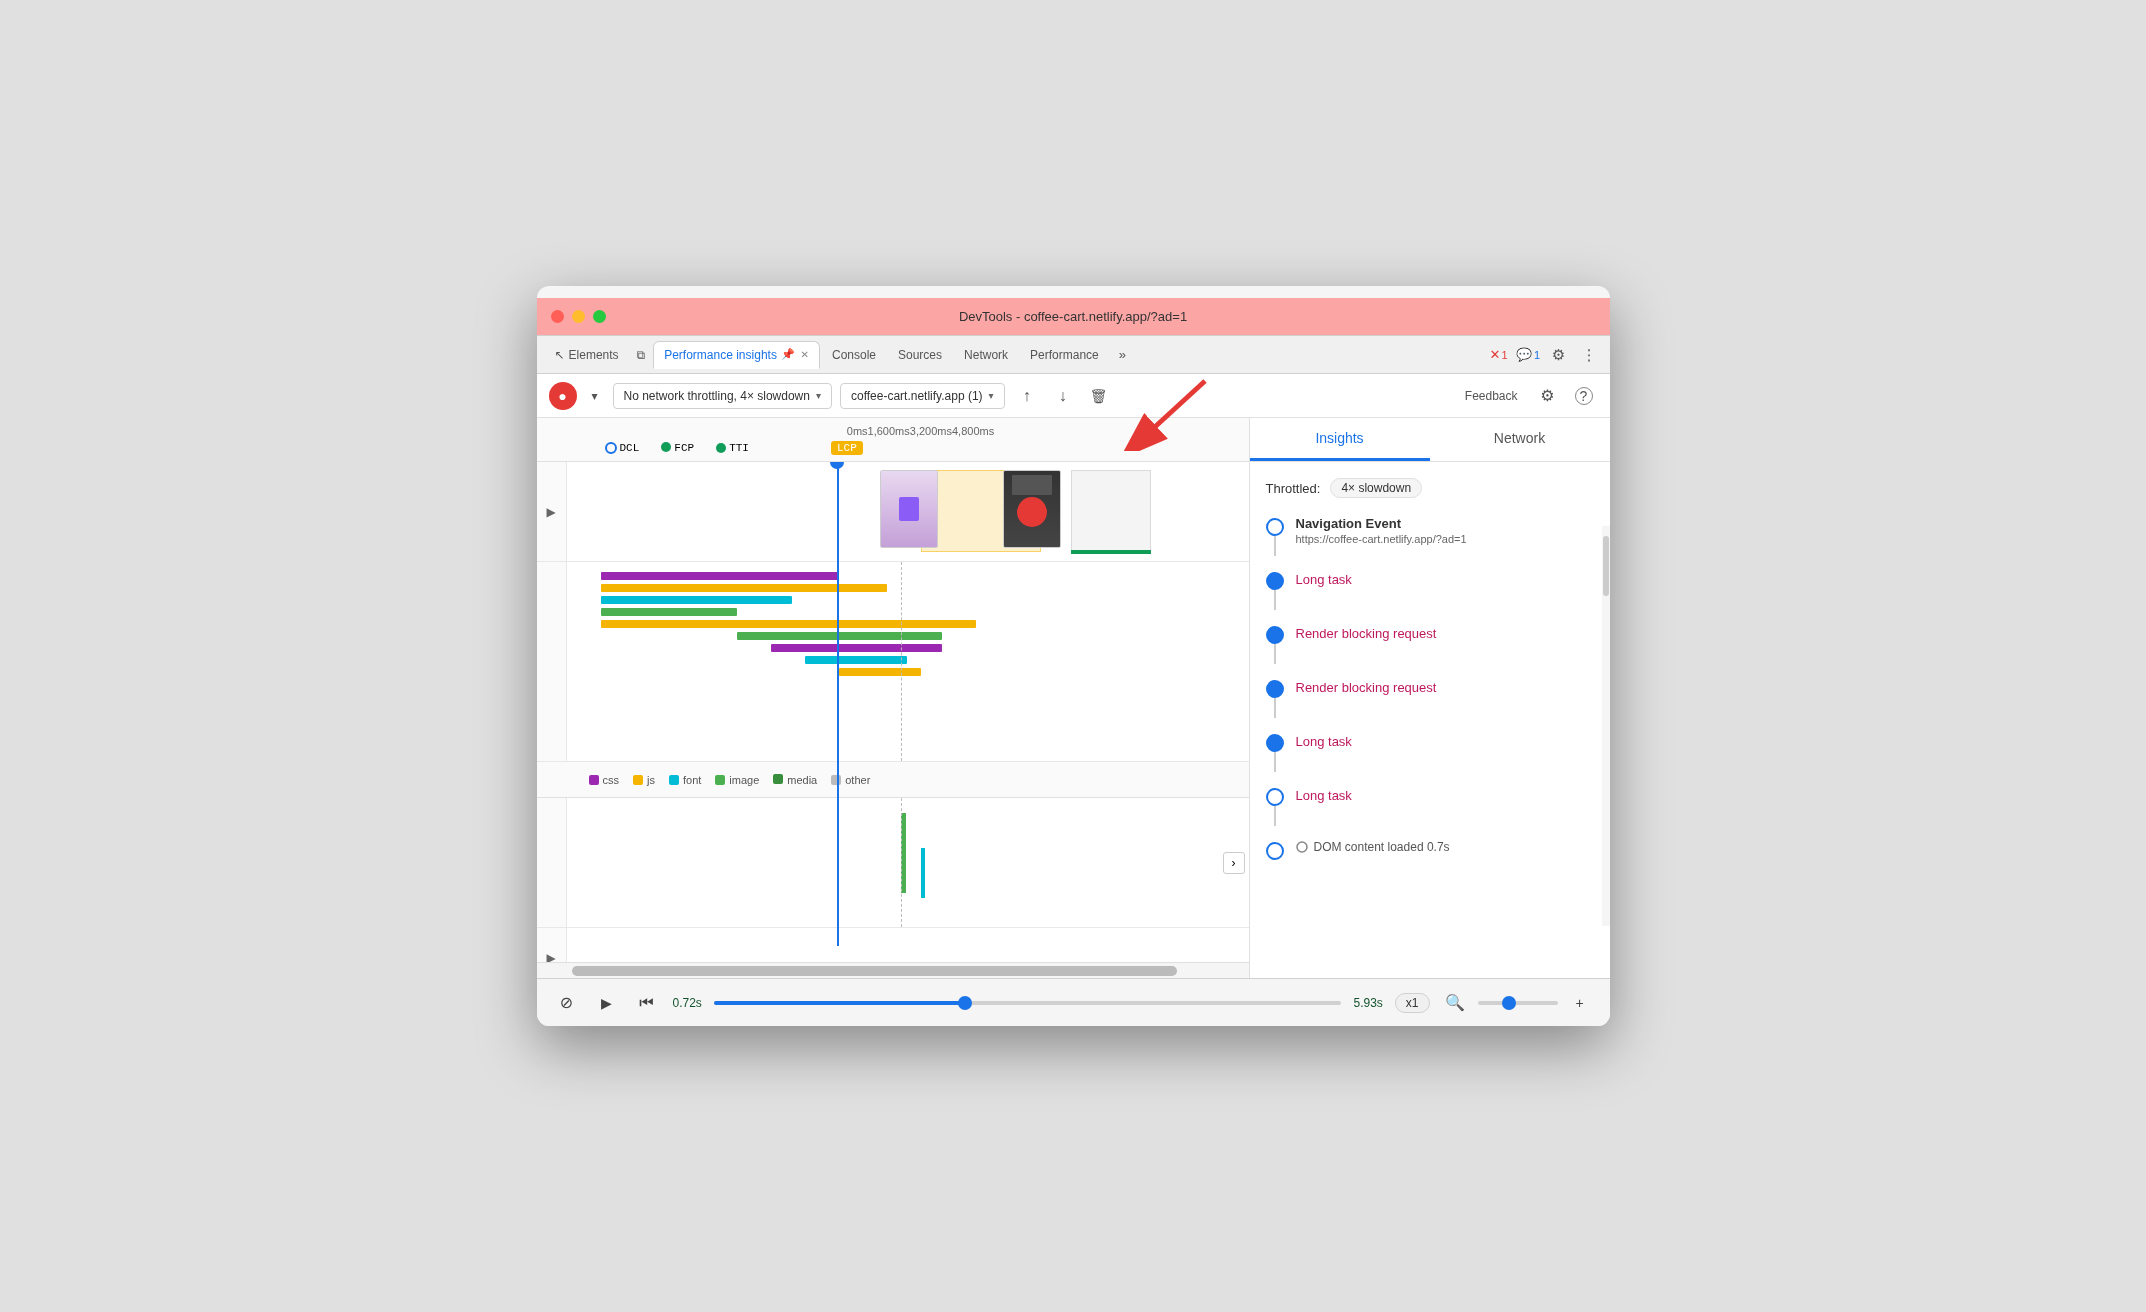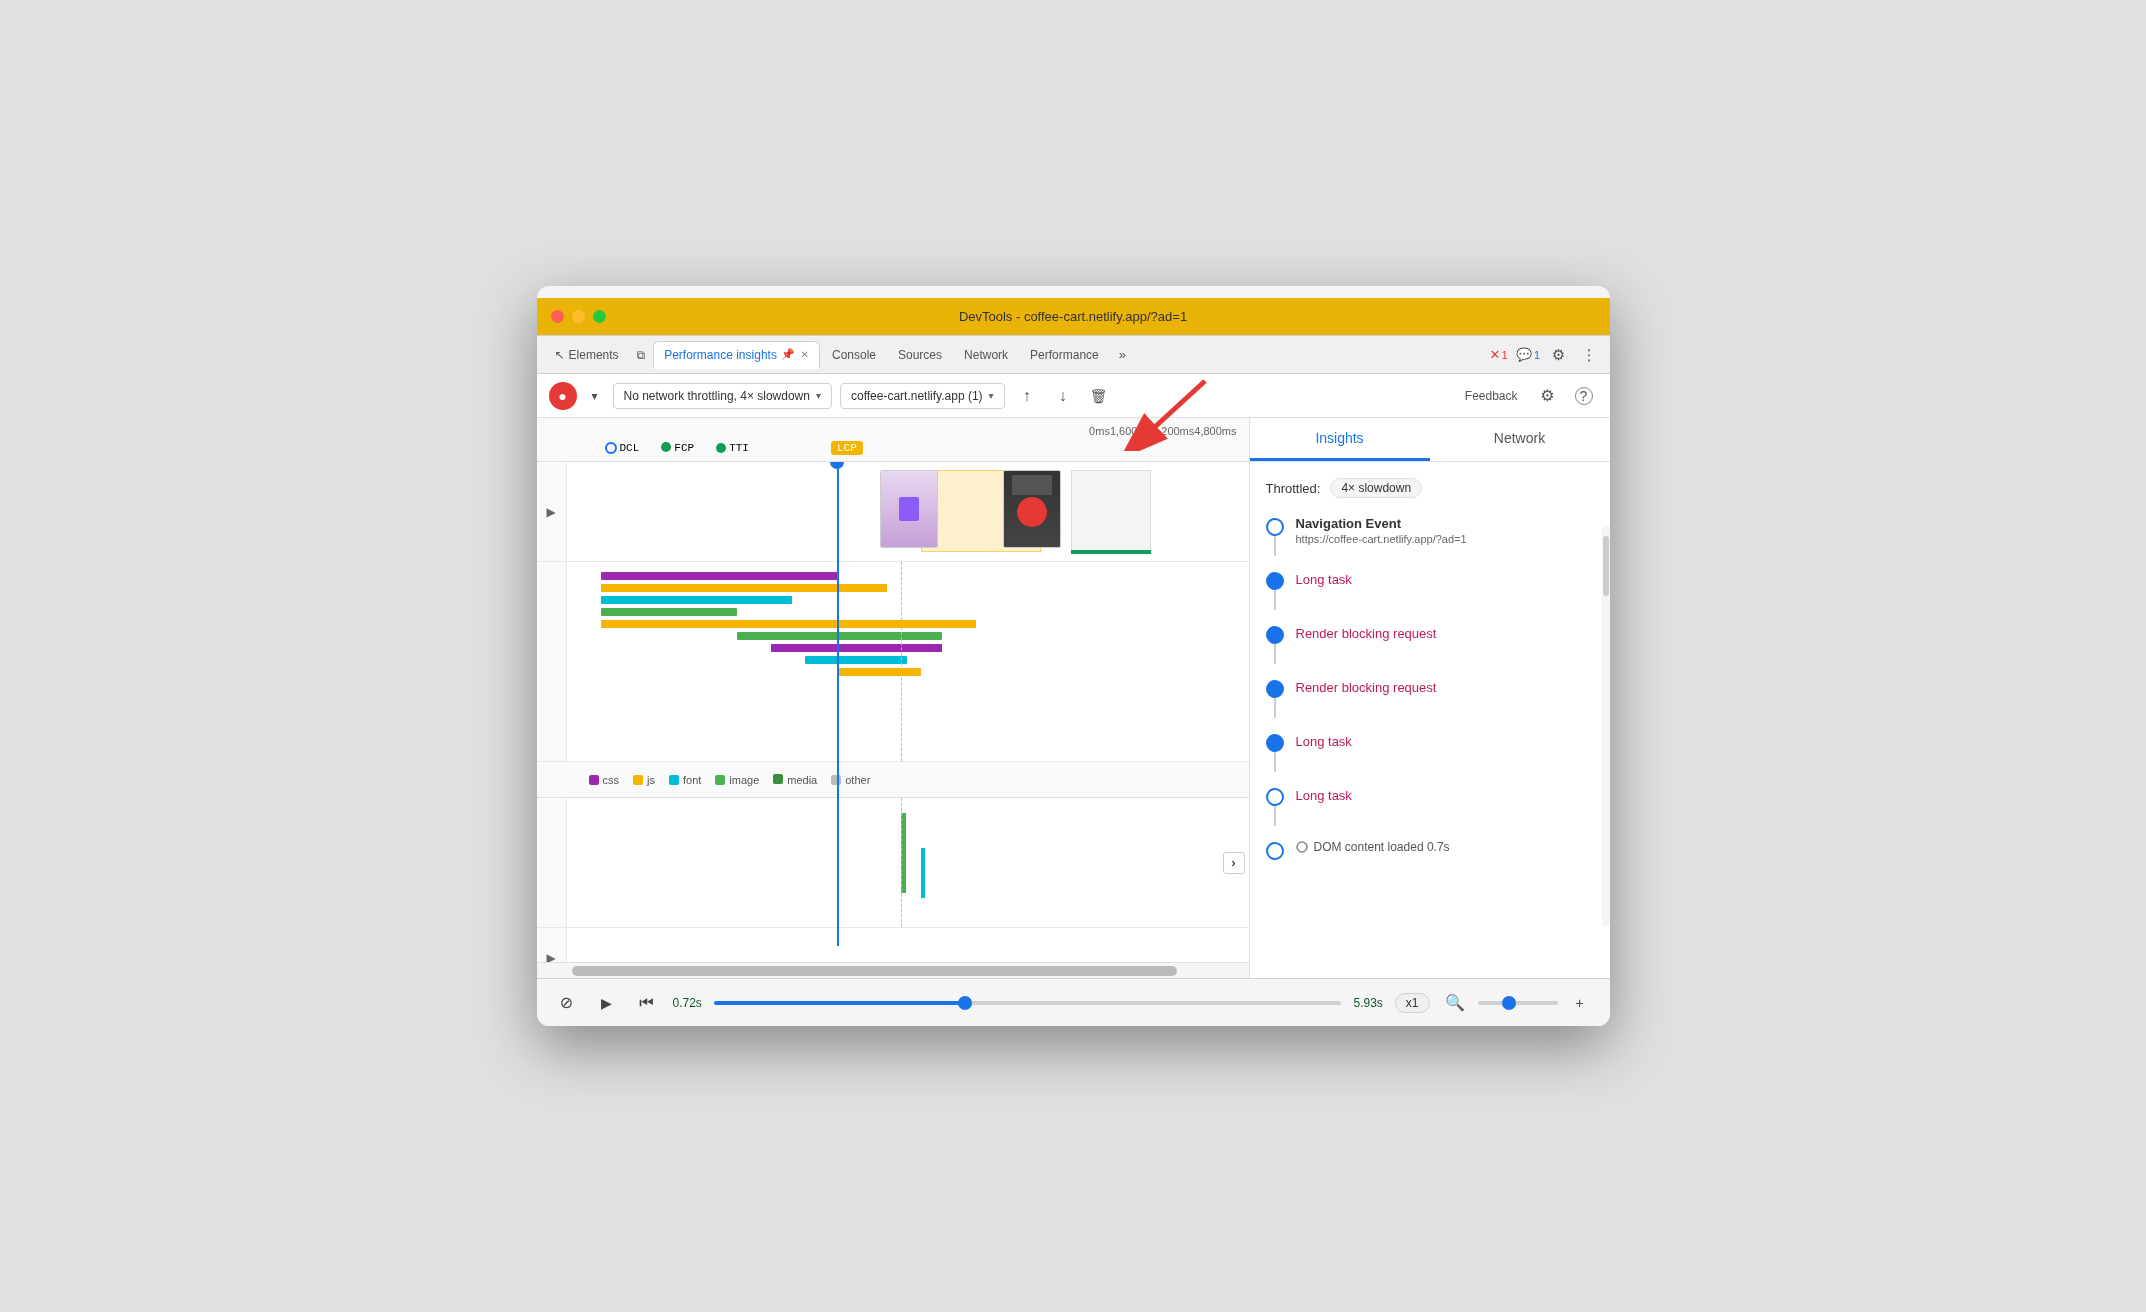--- a/index.html
+++ b/index.html
@@ -12,21 +12,21 @@
       font-family: -apple-system, BlinkMacSystemFont, 'Segoe UI', sans-serif;
     }
     .window {
       width: 1073px;
       background: #f5f5f5;
       border-radius: 12px;
       box-shadow: 0 20px 60px rgba(0,0,0,0.4);
       overflow: hidden;
     }
     .titlebar {
-      background: #eab308;
+      background: #fca5a5;
       height: 38px;
       display: flex;
       align-items: center;
       justify-content: center;
       position: relative;
       border-bottom: 1px solid #d0d0d0;
       margin-top: 12px;
     }
     .traffic-lights {
       position: absolute;
@@ -493,21 +493,21 @@
     </div>
 
     <div class="main-content">
 
       <div class="timeline-panel">
 
         <div class="timeline-header">
           <div style="width:30px;"></div>
           <div style="flex:1;position:relative;padding-left:10px;">
 
-            <div style="display:flex;justify-content:flex-end;font-size:11px;color:#666;margin-bottom:4px;">
+            <div style="display:flex;justify-content:center;font-size:11px;color:#666;margin-bottom:4px;">
               <span>0ms</span>
               <span>1,600ms</span>
               <span>3,200ms</span>
               <span>4,800ms</span>
             </div>
 
             <div style="display:flex;align-items:center;gap:22px;font-size:11px;font-family:Liberation Mono, monospace;">
 
               <div style="display:flex;align-items:center;gap:3px;">
                 <svg width="12" height="12">

